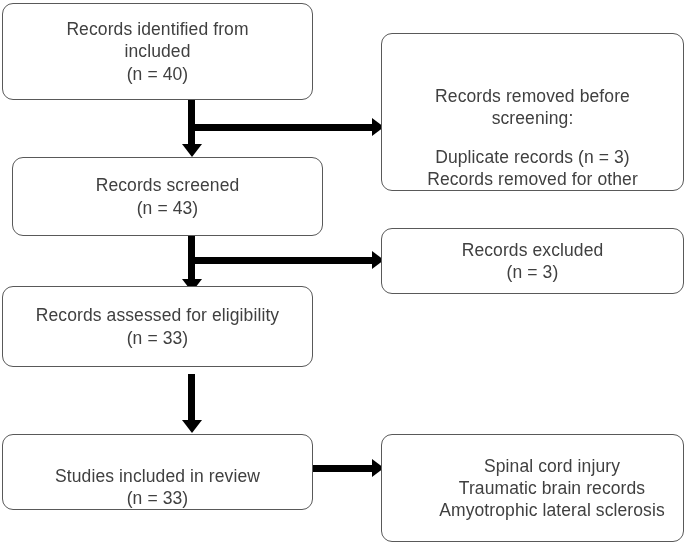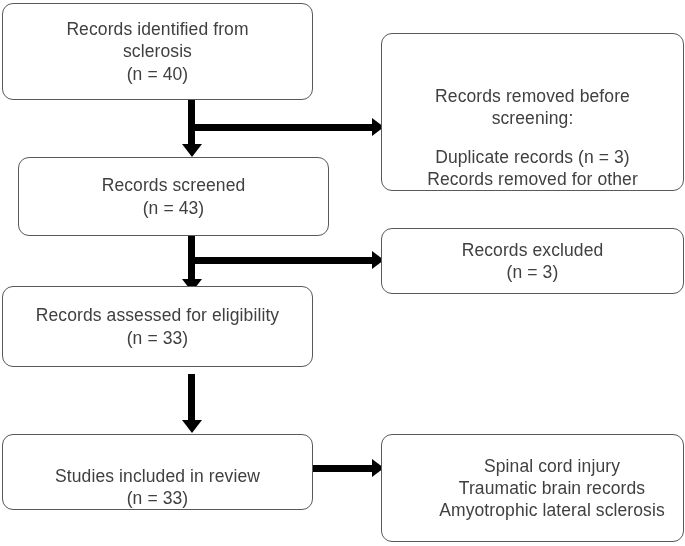--- a/index.html
+++ b/index.html
@@ -44,21 +44,21 @@
     white-space: pre;
   }
   .node .line.spacer {
     display: block;
     height: 0.95em;
   }
 
   
   #node-identified   { left: 2px;   top: 3px;   width: 311px; height: 97px; }
   #node-removed      { left: 381px; top: 33px;  width: 303px; height: 158px; align-items: flex-end; }
-  #node-screened     { left: 18px;   top: 157px; width: 311px; height: 79px; }
+  #node-screened     { left: 12px;   top: 157px; width: 311px; height: 79px; }
   #node-excluded     { left: 381px; top: 228px; width: 303px; height: 66px; }
   #node-assessed     { left: 2px;   top: 286px; width: 311px; height: 81px; }
   #node-included     { left: 2px;   top: 434px; width: 311px; height: 76px; align-items: flex-end; }
   #node-conditions   { left: 381px; top: 434px; width: 303px; height: 108px; padding-left: 39px; }
 
   
   .conn { position: absolute; z-index: 1; }
   .vline { background: #000000; }
   .hline { background: #000000; }
   .arrow-down {
@@ -97,21 +97,21 @@
   #branch-3-head { left: 372px; top: 459px; }
 </style>
 </head>
 <body>
 
 <div id="diagram">
 
   <div class="node" id="node-identified">
     <div class="lines">
       <span class="line">Records identified from</span>
-      <span class="line">sclerosis</span>
+      <span class="line">included</span>
       <span class="line">(n = 40)</span>
     </div>
   </div>
 
   <div class="node" id="node-removed">
     <div class="lines">
       <span class="line">Records removed before</span>
       <span class="line">screening:</span>
       <span class="line spacer"></span>
       <span class="line">Duplicate records (n = 3)</span>

